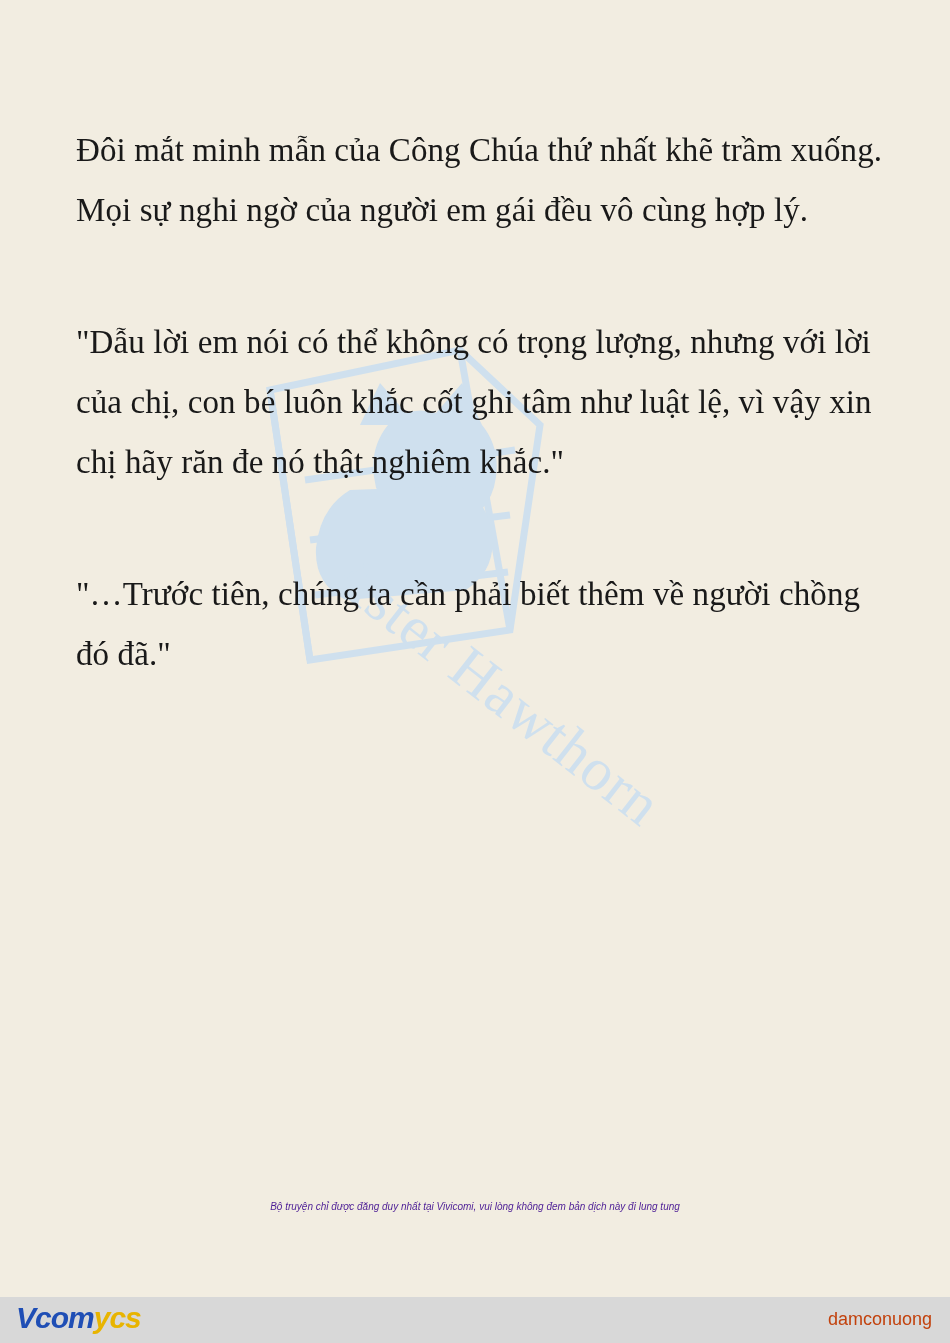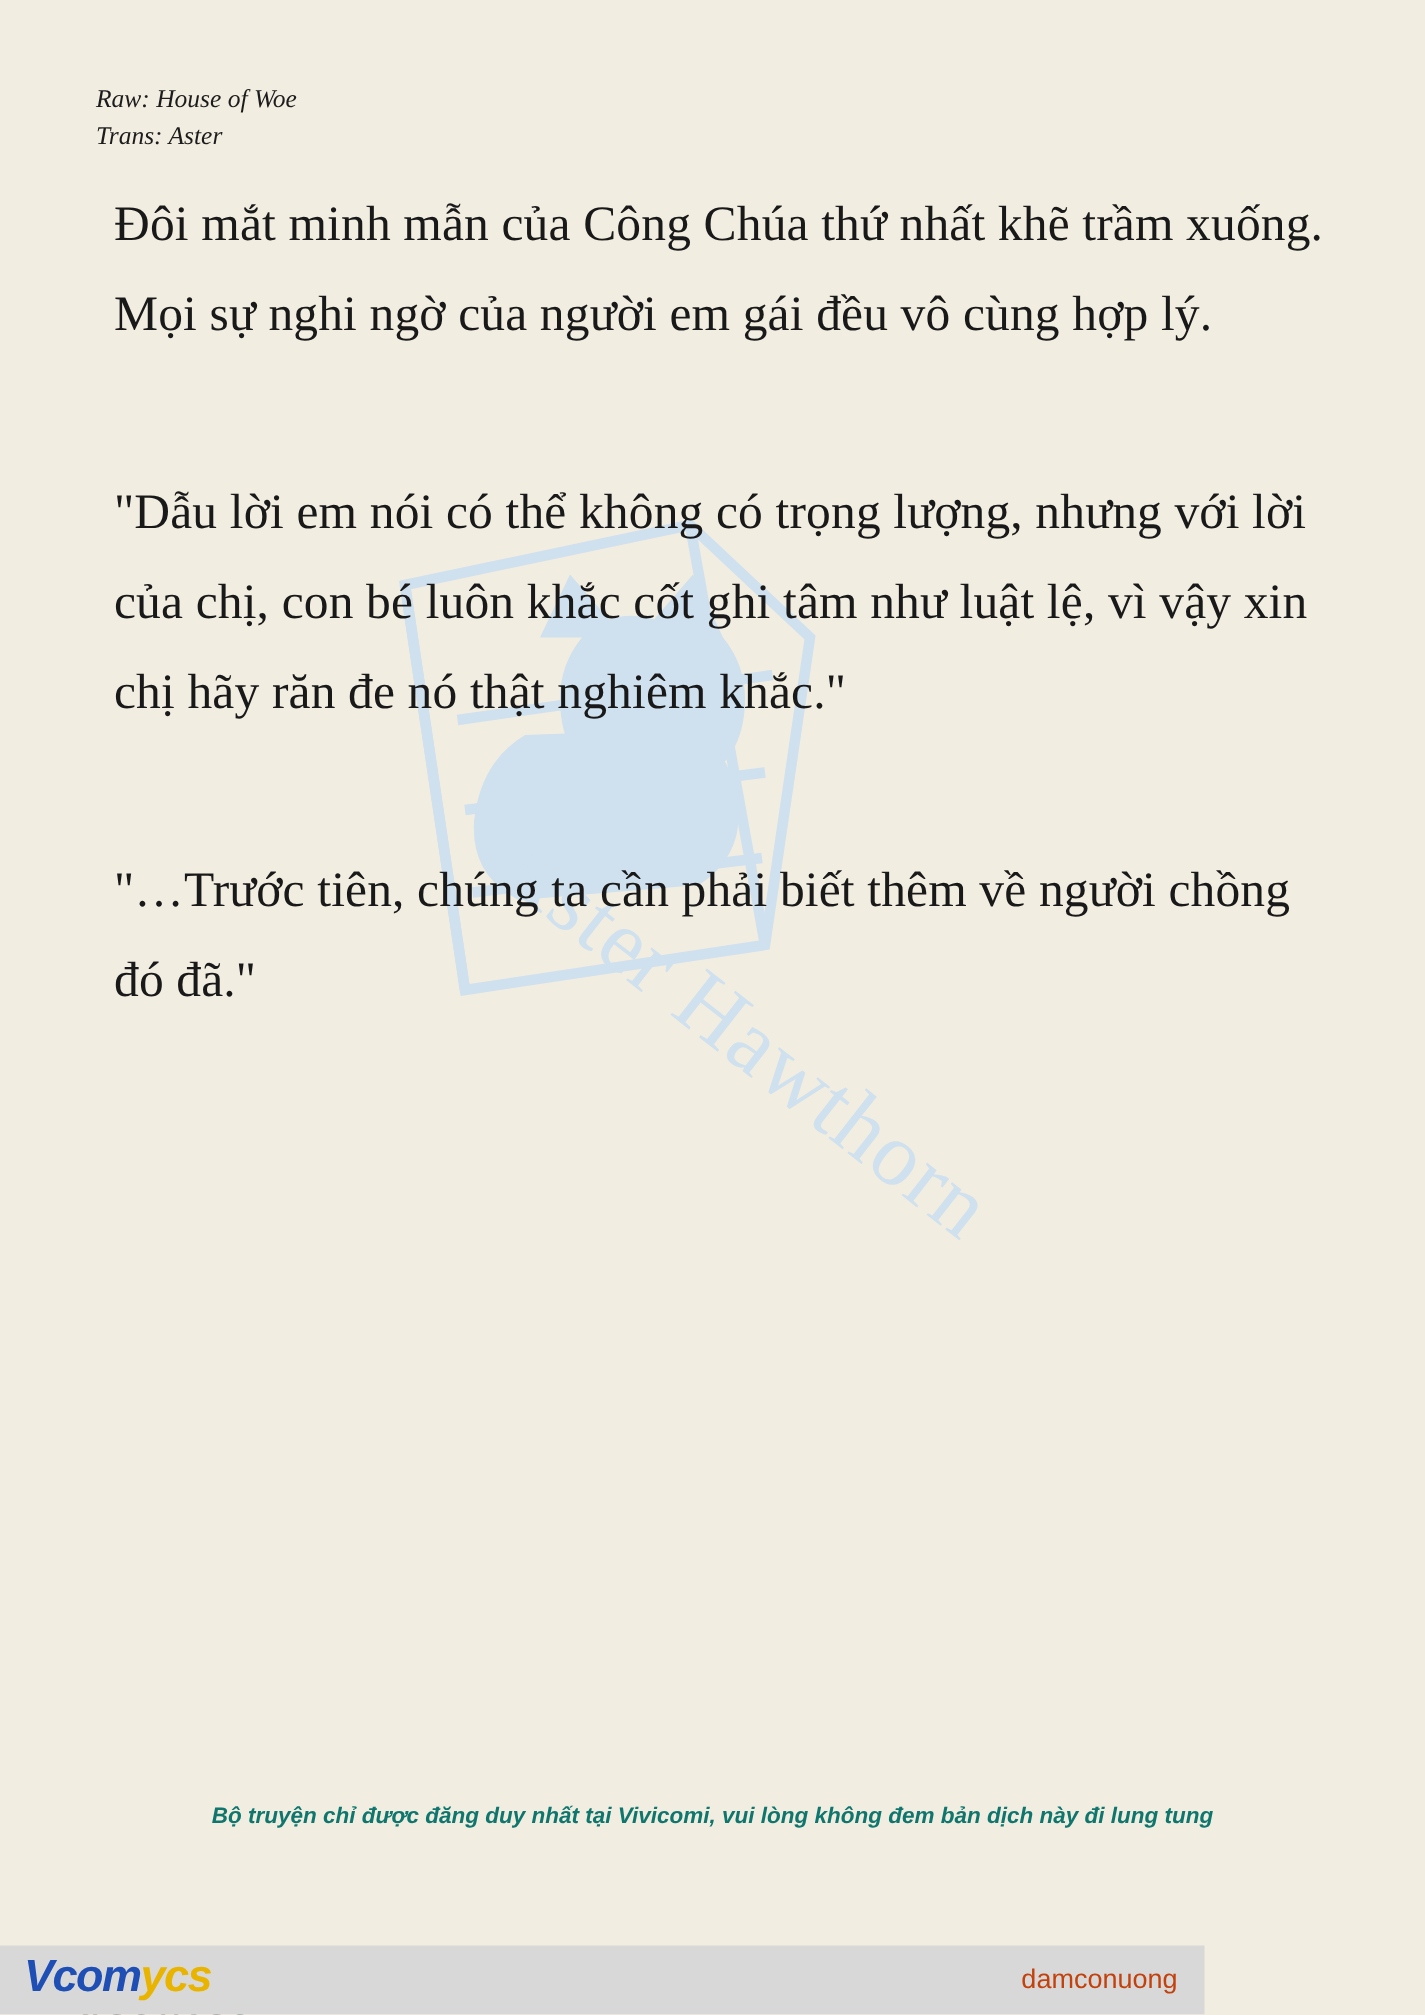--- a/index.html
+++ b/index.html
@@ -82,33 +82,33 @@
   .footer-note {
     position: absolute;
     left: 0;
     top: 1198px;
     width: 950px;
     text-align: center;
     z-index: 4;
   }
   .footer-note div {
     font-family: "Liberation Sans", sans-serif;
-    font-weight: bold;
+    font-weight: normal;
     font-style: italic;
-    font-size: 15px;
-    color: #0f766e;
+    font-size: 10px;
+    color: #4c1d95;
     line-height: 1.75;
   }
 
   
   .bottom-bar {
     position: absolute;
     left: 0;
     bottom: 0;
-    width: 803px;
+    width: 950px;
     height: 46px;
     background: #d8d8d8;
     z-index: 6;
   }
   .brand-logo {
     position: absolute;
     left: 16px;
     top: 4px;
     font-family: "Liberation Sans", sans-serif;
     font-weight: bold;
@@ -134,24 +134,20 @@
     font-family: "Liberation Sans", sans-serif;
     font-size: 18px;
     color: #c2410c;
   }
 </style>
 </head>
 <body>
 
 <div class="page">
 
-  <div class="credits">
-    <div>Raw: House of Woe</div>
-    <div>Trans: Aster</div>
-  </div>
 
   <div class="watermark">
     <svg width="600" height="640" viewBox="0 0 600 640" xmlns="http://www.w3.org/2000/svg">
       <g stroke="#cfe0ee" stroke-width="7" fill="none">
         <path d="M60 60 L250 20 L330 95 L300 300 L100 330 Z"></path>
         <path d="M60 60 L100 330"></path>
         <path d="M250 20 L300 300"></path>
         <path d="M95 150 L305 120"></path>
         <path d="M100 210 L300 185"></path>
         <path d="M105 265 L298 242"></path>

